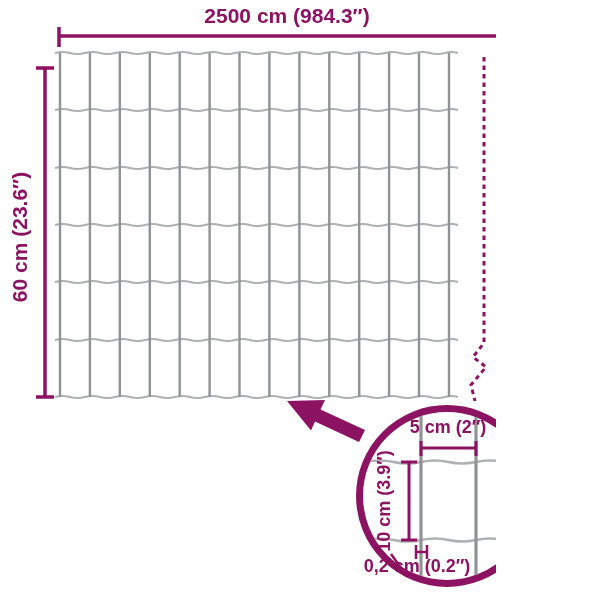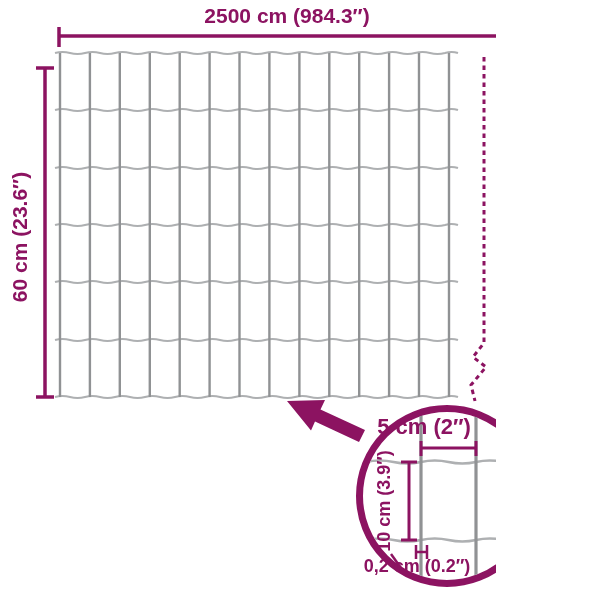--- a/index.html
+++ b/index.html
@@ -27,21 +27,21 @@
   .mag{fill:#fff;stroke:var(--accent);stroke-width:7;}
   .fillacc{fill:var(--accent);}
   
   .lbl{
     position:absolute;color:var(--accent);
     font-weight:bold;font-size:21px;line-height:1;
     white-space:nowrap;transform:translate(-50%,-50%);
   }
   .top-lbl{left:287px;top:15px;}
   .left-lbl{left:19px;top:237px;transform:translate(-50%,-50%) rotate(-90deg);}
-  .d5-lbl{left:424px;top:427px;font-size:22px;}
+  .d5-lbl{left:448px;top:427px;font-size:18px;}
   .d10-lbl{left:384px;top:501px;font-size:18px;transform:translate(-50%,-50%) rotate(-90deg);}
   .d02-lbl{left:417px;top:566px;font-size:18px;}
 </style>
 </head>
 <body>
 
 <div class="stage">
 
   <svg id="dg" width="600" height="600" viewBox="0 0 600 600">
     <defs>

